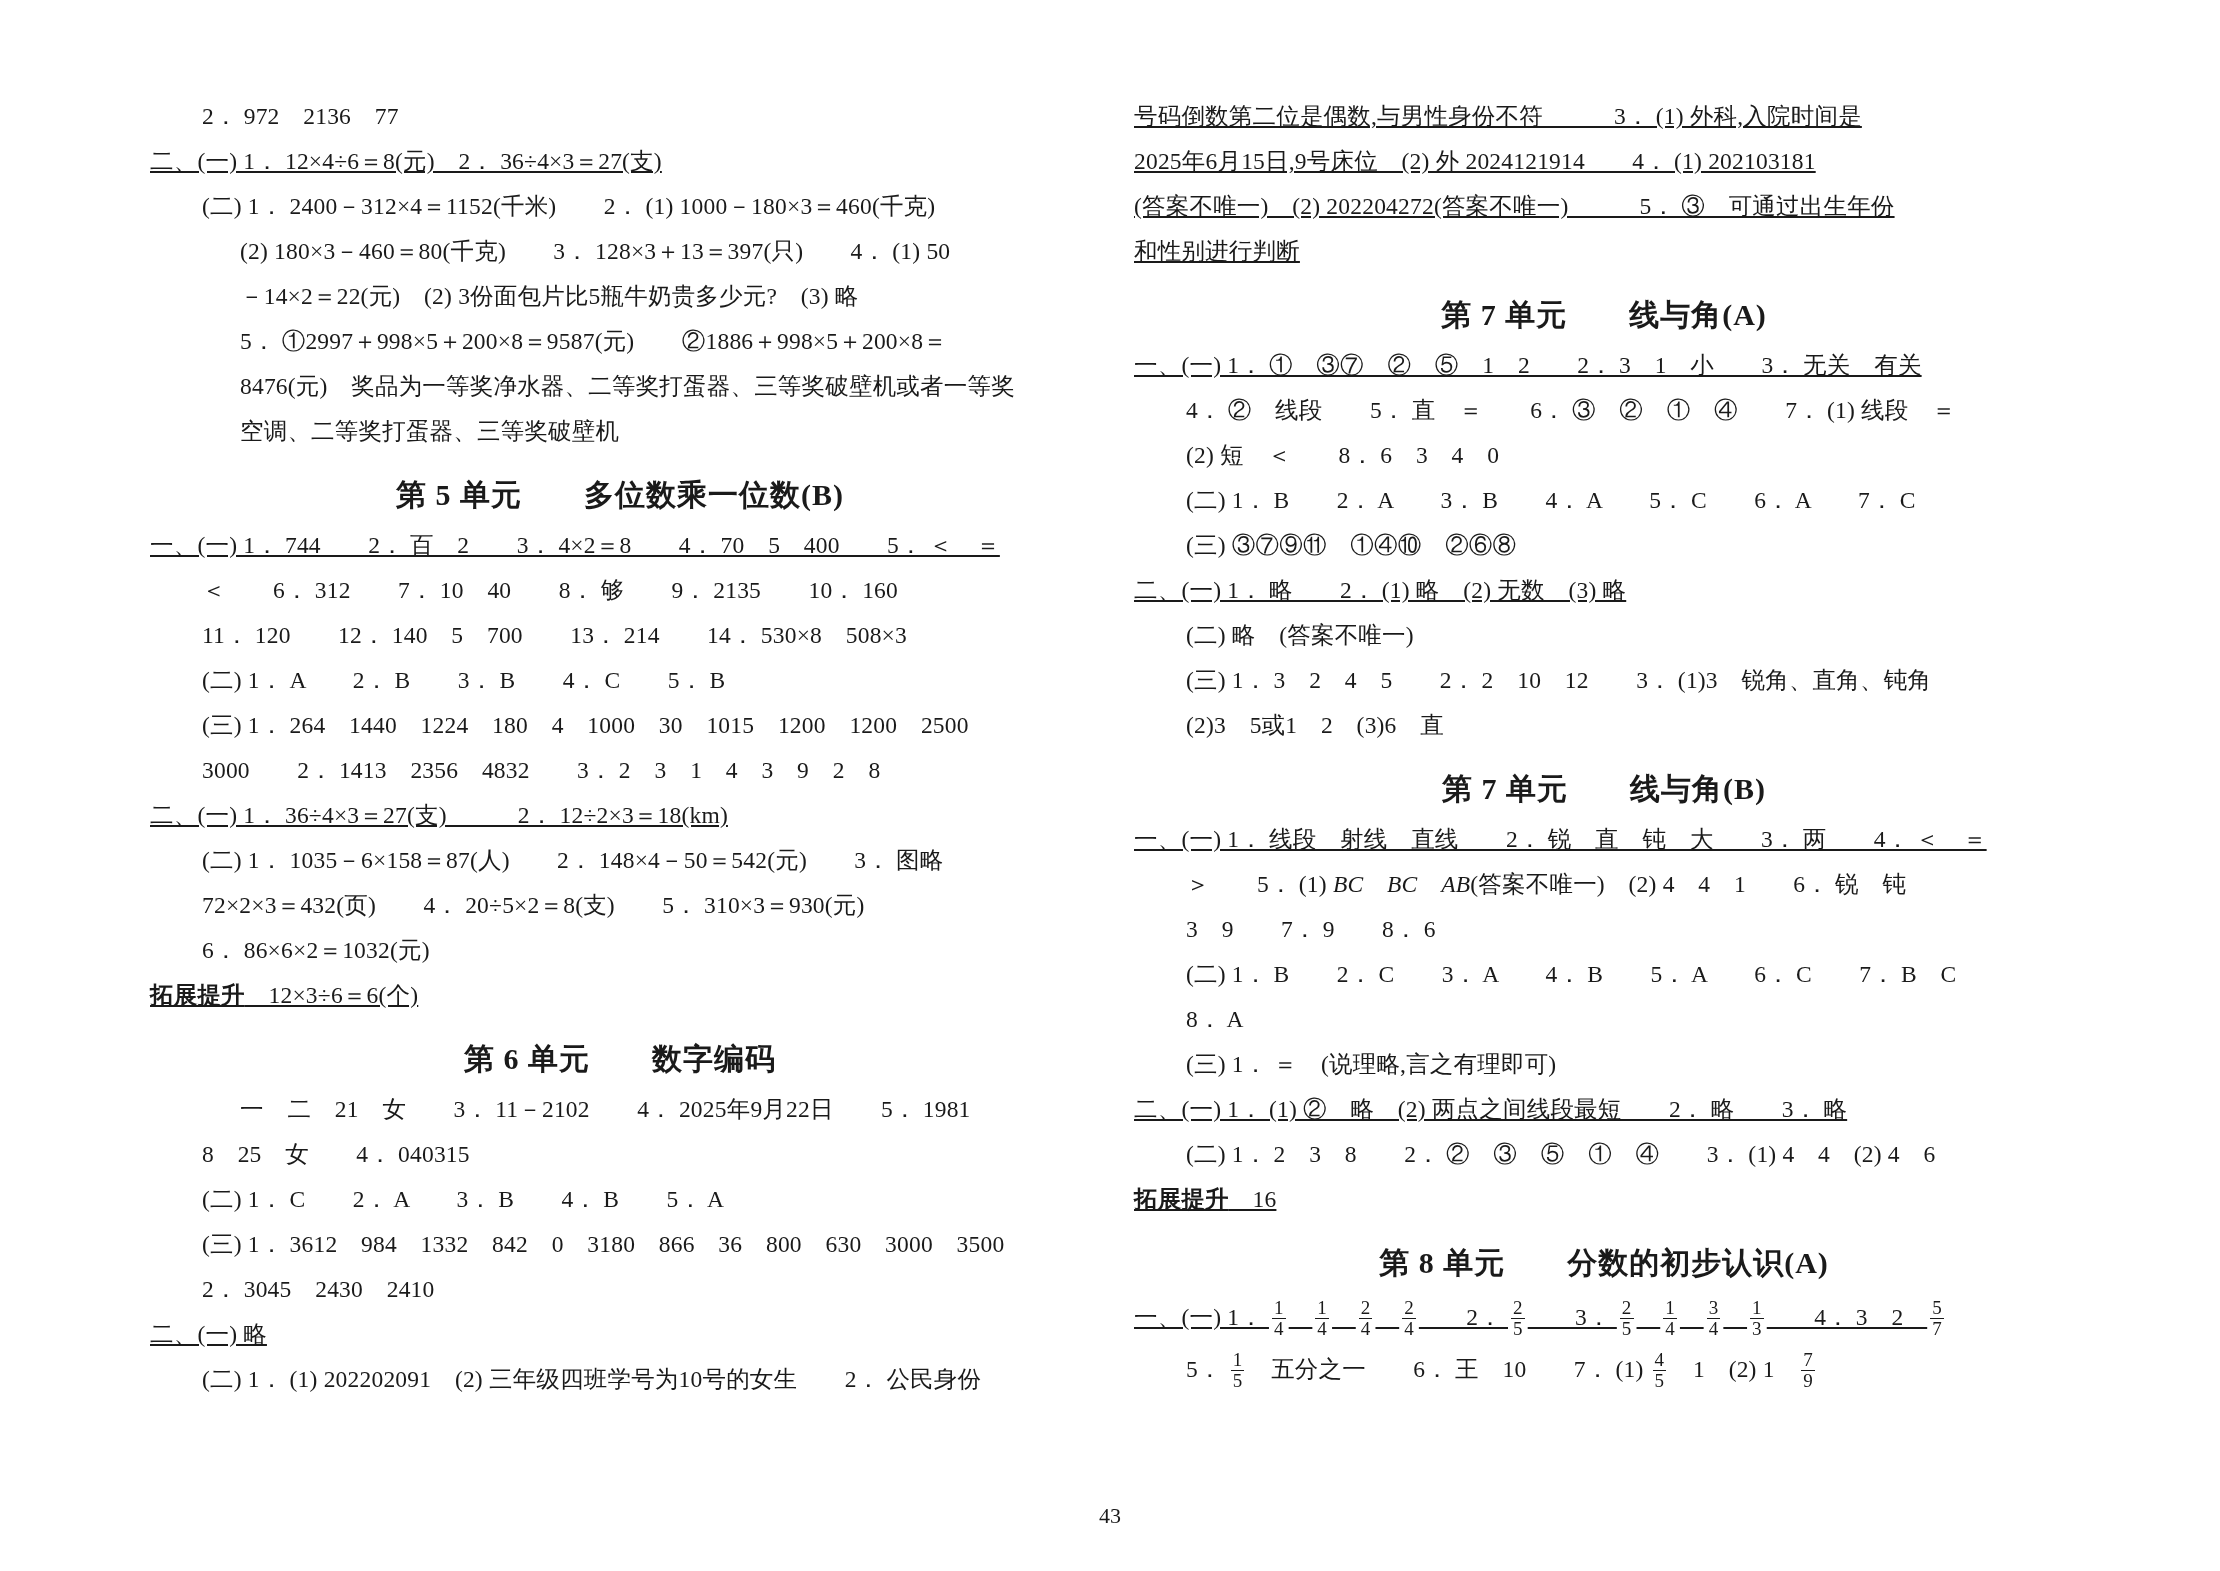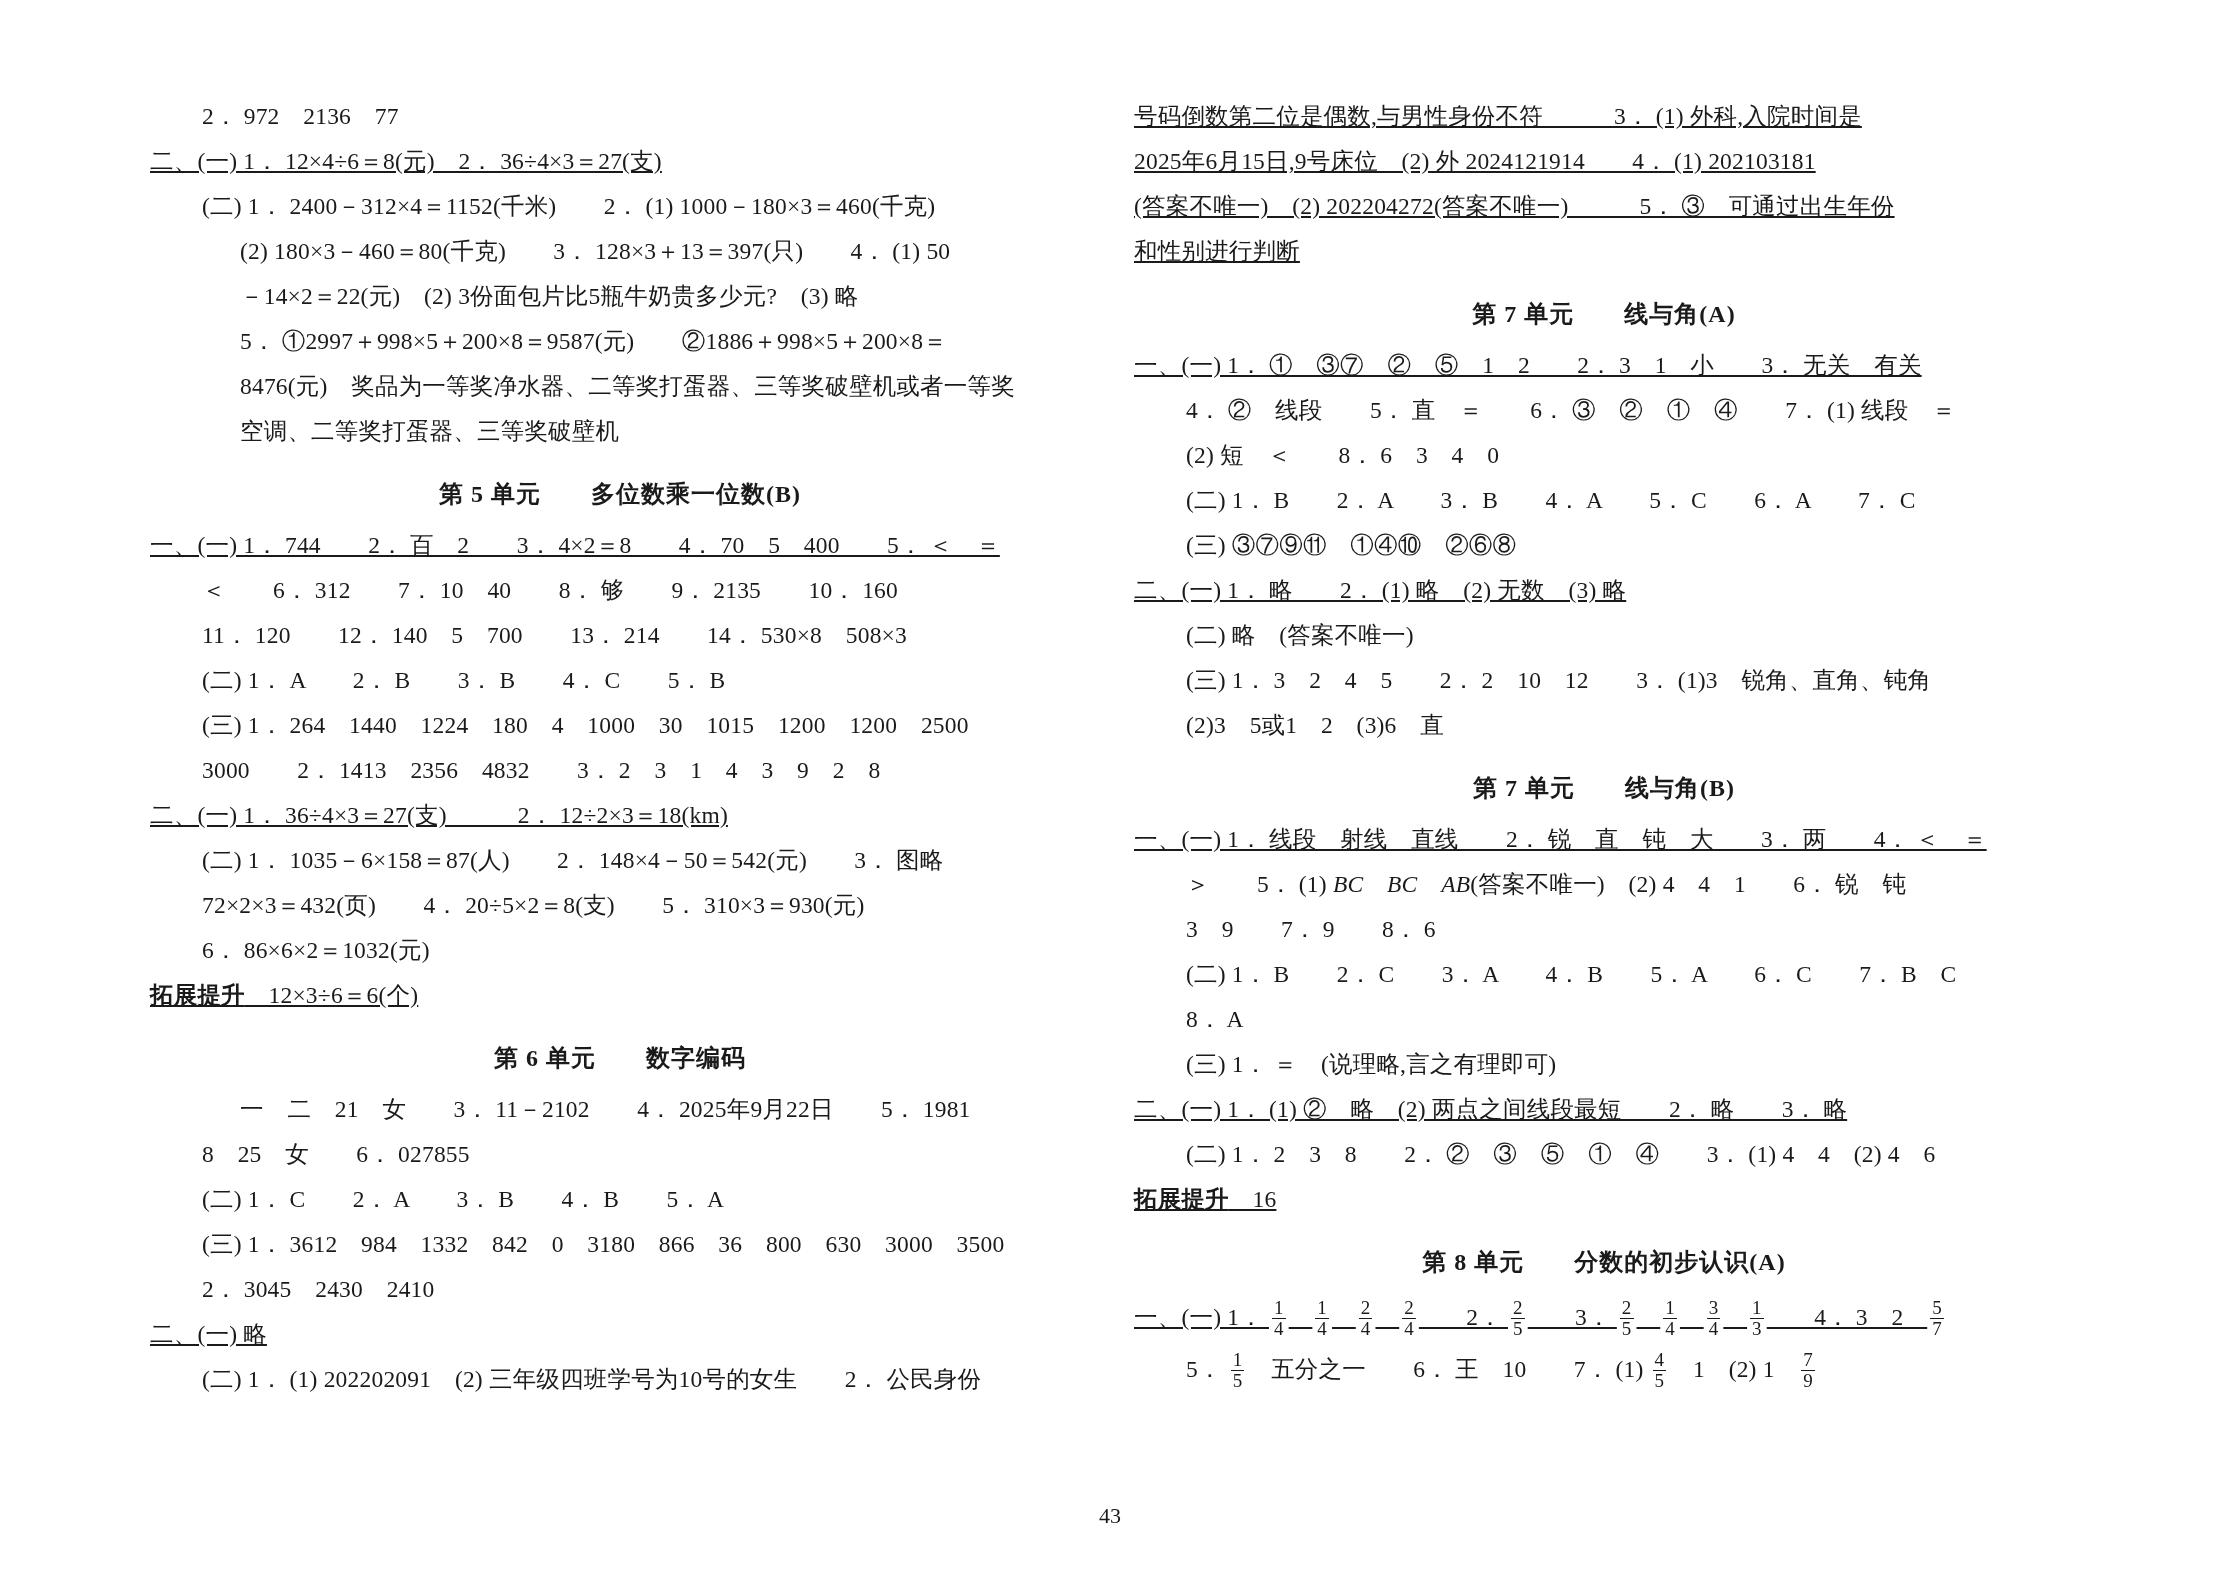--- a/index.html
+++ b/index.html
@@ -38,21 +38,21 @@
     line-height: 45px;
     white-space: pre-wrap;
     letter-spacing: 0.2px;
   }
   .indent-0 { padding-left: 0; text-decoration: underline; }
   .indent-1 { padding-left: 52px; }
   .indent-2 { padding-left: 90px; }
   .unit-head {
     text-align: center;
     font-weight: bold;
-    font-size: 24px;
+    font-size: 30px;
     line-height: 45px;
     margin-top: 18px;
     margin-bottom: 6px;
     letter-spacing: 1px;
   }
   .blk { margin-top: 2px; }
   .pagenum {
     position: absolute;
     left: 0;
     right: 0;
@@ -104,21 +104,21 @@
           <div class="line indent-1">3000　　2． 1413　2356　4832　　3． 2　3　1　4　3　9　2　8</div>
           <div class="line indent-0">二、(一) 1． 36÷4×3＝27(支)　　　2． 12÷2×3＝18(km)</div>
           <div class="line indent-1">(二) 1． 1035－6×158＝87(人)　　2． 148×4－50＝542(元)　　3． 图略</div>
           <div class="line indent-1">72×2×3＝432(页)　　4． 20÷5×2＝8(支)　　5． 310×3＝930(元)</div>
           <div class="line indent-1">6． 86×6×2＝1032(元)</div>
           <div class="line indent-0"><span style="font-weight: bold;">拓展提升</span>　12×3÷6＝6(个)</div>
         </div>
         <div class="unit-head">第 6 单元　　数字编码</div>
         <div class="blk">
           <div class="line indent-2">一　二　21　女　　3． 11－2102　　4． 2025年9月22日　　5． 1981</div>
-          <div class="line indent-1">8　25　女　　6． 027855</div>
+          <div class="line indent-1">8　25　女　　4． 040315</div>
           <div class="line indent-1">(二) 1． C　　2． A　　3． B　　4． B　　5． A</div>
           <div class="line indent-1">(三) 1． 3612　984　1332　842　0　3180　866　36　800　630　3000　3500</div>
           <div class="line indent-1">2． 3045　2430　2410</div>
           <div class="line indent-0">二、(一) 略</div>
           <div class="line indent-1">(二) 1． (1) 202202091　(2) 三年级四班学号为10号的女生　　2． 公民身份</div>
         </div>
       </div>
     <div class="col" id="col-right">
         <div class="blk">
           <div class="line indent-0">号码倒数第二位是偶数,与男性身份不符　　　3． (1) 外科,入院时间是</div>

